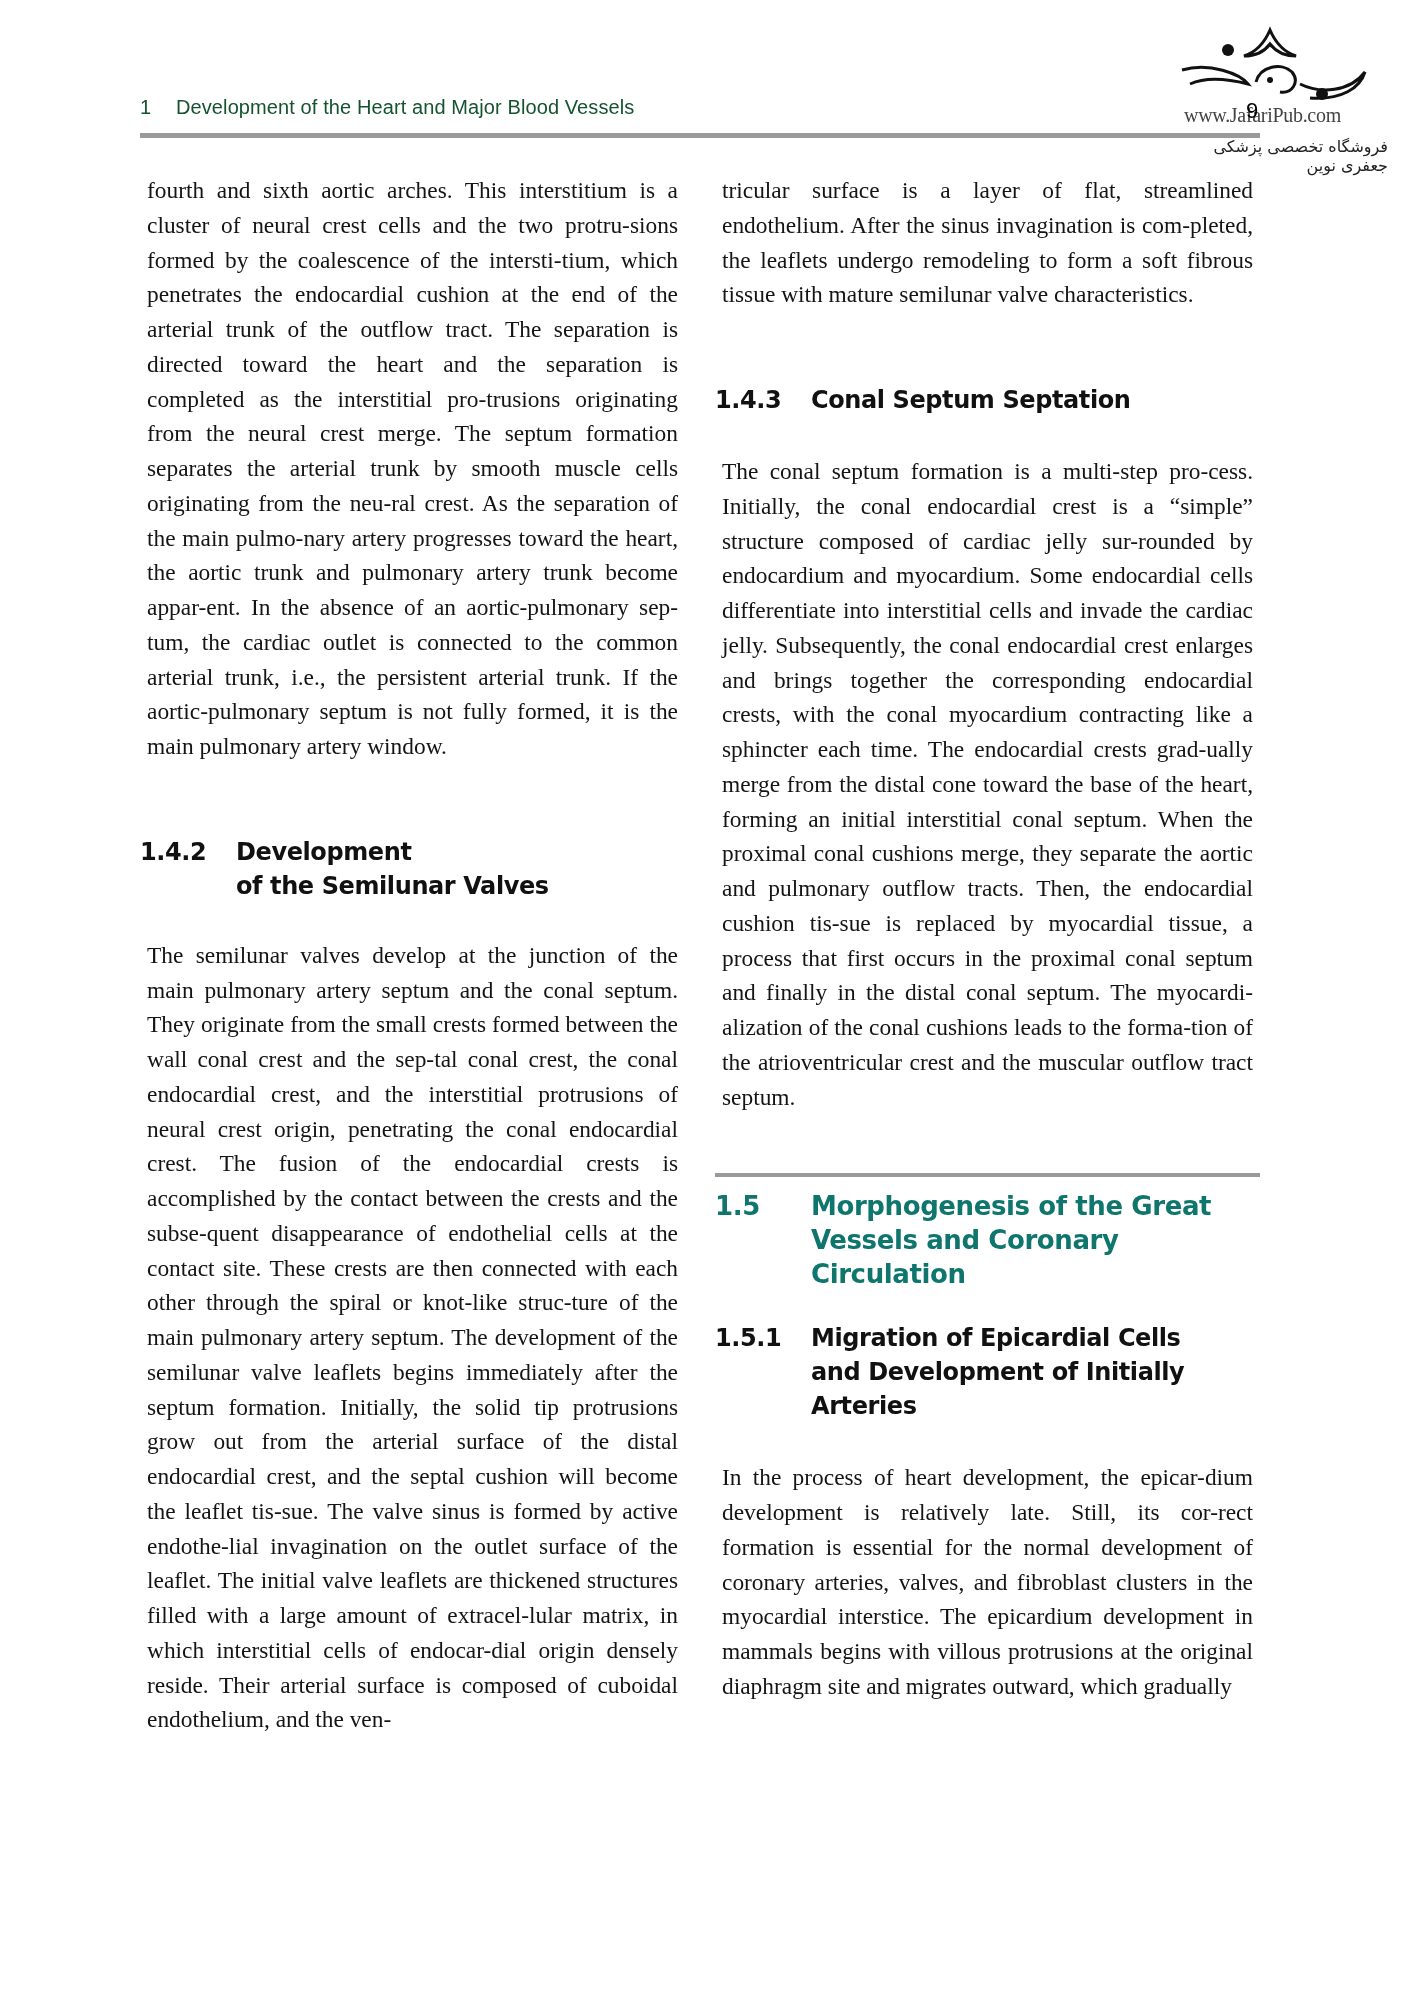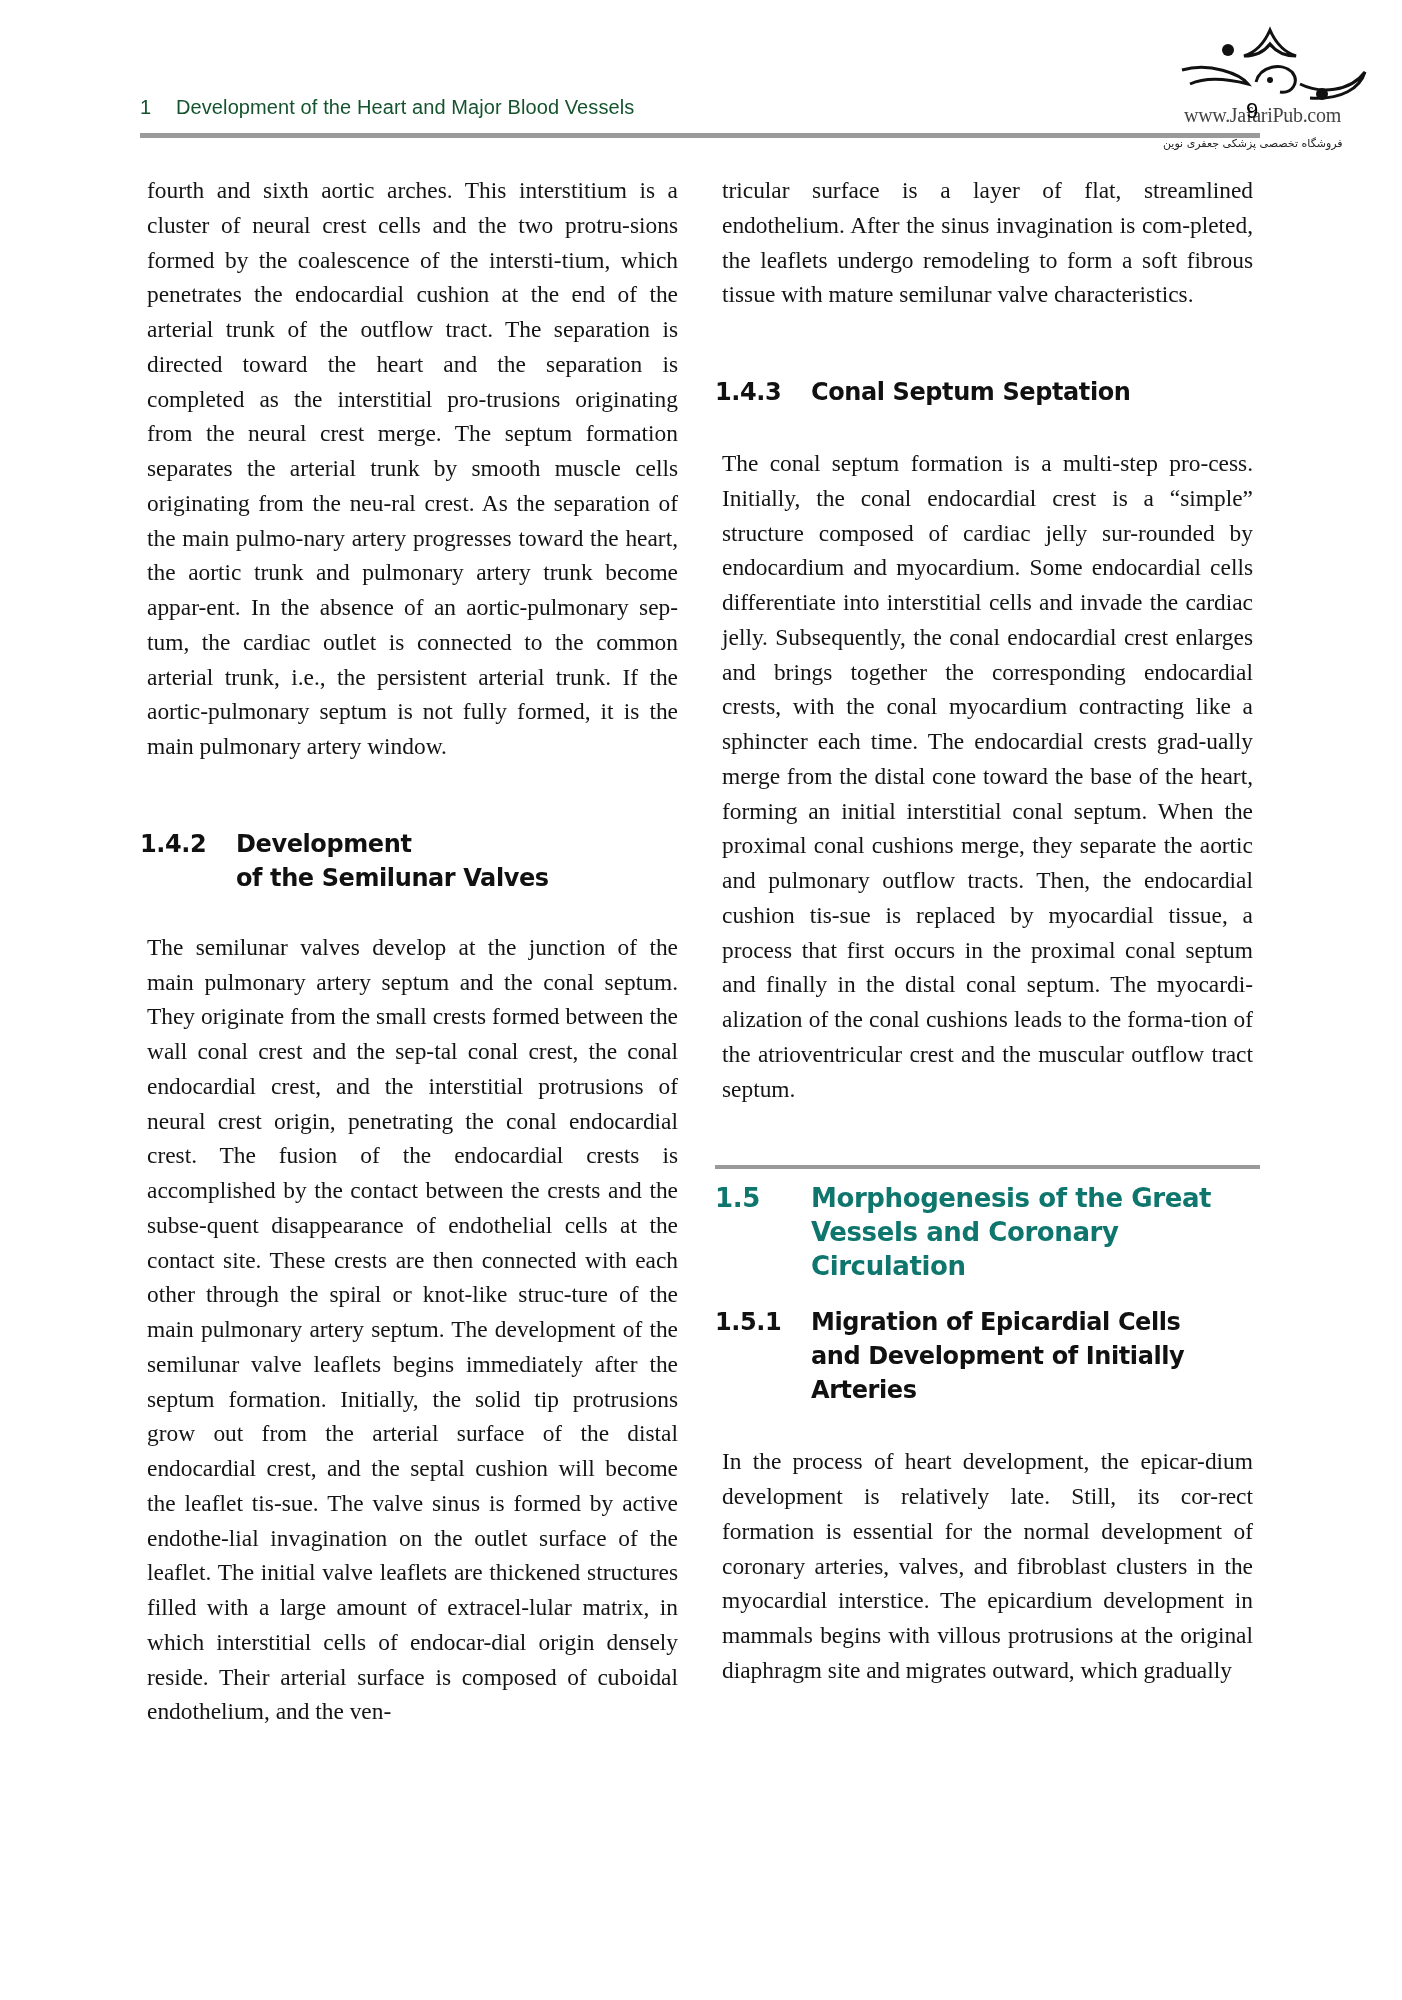--- a/index.html
+++ b/index.html
@@ -17,34 +17,34 @@
     .page-num {
       position: absolute; left: 1246px; top: 98px;
       font-family: "Liberation Sans", sans-serif; font-size: 22px; color: #000;
     }
     .watermark { position: absolute; left: 1160px; top: 22px; width: 230px; height: 135px; }
     .watermark .wm-url {
       position: absolute; left: 24px; top: 82px;
       font-family: Liberation Serif, serif; font-size: 20px; color: #444; letter-spacing: -0.3px;
     }
     .watermark .wm-fa {
-      position: absolute; left: 3px; top: 115px; width: 225px; text-align: left;
-      font-family: "DejaVu Sans", sans-serif; font-size: 11px; color: #222; direction: rtl;
+      position: absolute; left: 3px; top: 115px; width: 225px; text-align: right;
+      font-family: "DejaVu Sans", sans-serif; font-size: 16px; color: #222; direction: rtl;
     }
     .col {
       position: absolute; top: 166px; width: 545px;
       font-family: "Liberation Serif", "DejaVu Serif", serif;
       font-size: 23.4px; line-height: 34.75px; color: #141414;
     }
     .col.left { left: 140px; }
     .col.right { left: 715px; }
     .col p { margin: 7px; text-align: justify; hyphens: manual; }
     .h3 {
       font-family: "DejaVu Sans", "Liberation Sans", sans-serif; font-weight: bold;
-      font-size: 24px; line-height: 34px; color: #111; display: flex; letter-spacing: -0.4px;
+      font-size: 24px; line-height: 34px; color: #111; display: flex; letter-spacing: -0.4px; margin-top: 8px;
     }
     .h3 .num { width: 96px; flex: none; }
     .h2 {
       font-family: "DejaVu Sans", "Liberation Sans", sans-serif; font-weight: bold;
       font-size: 26px; line-height: 34px; color: #0f766e; display: flex; letter-spacing: -0.4px;
     }
     .h2 .num { width: 96px; flex: none; }
     .section-rule { height: 4px; background: #9a9a9a; width: 545px; }
   </style>
 </head>

